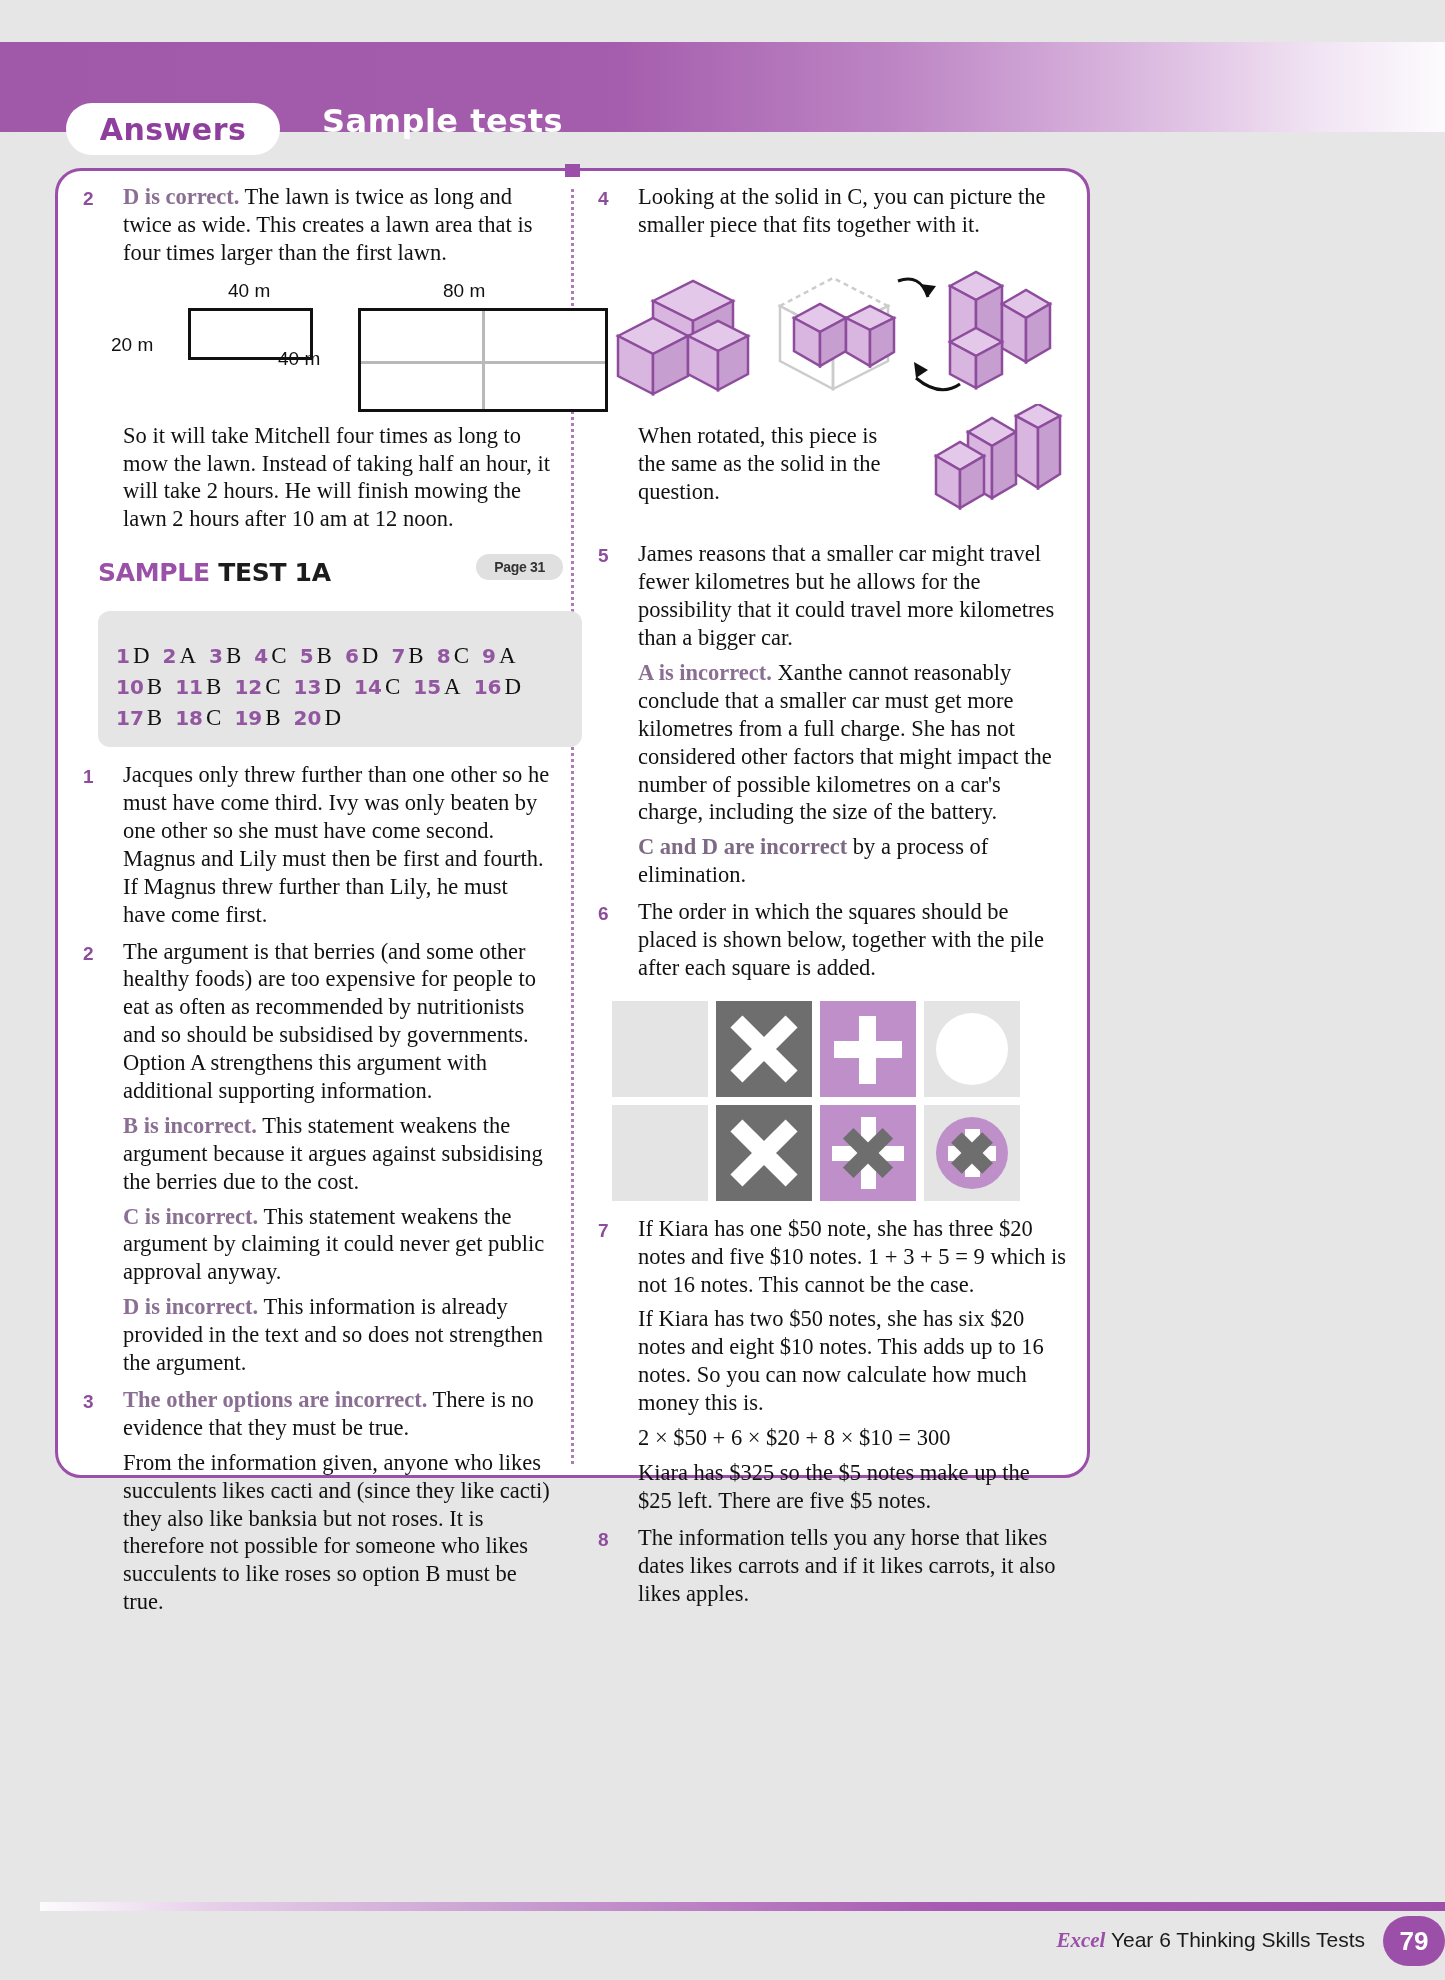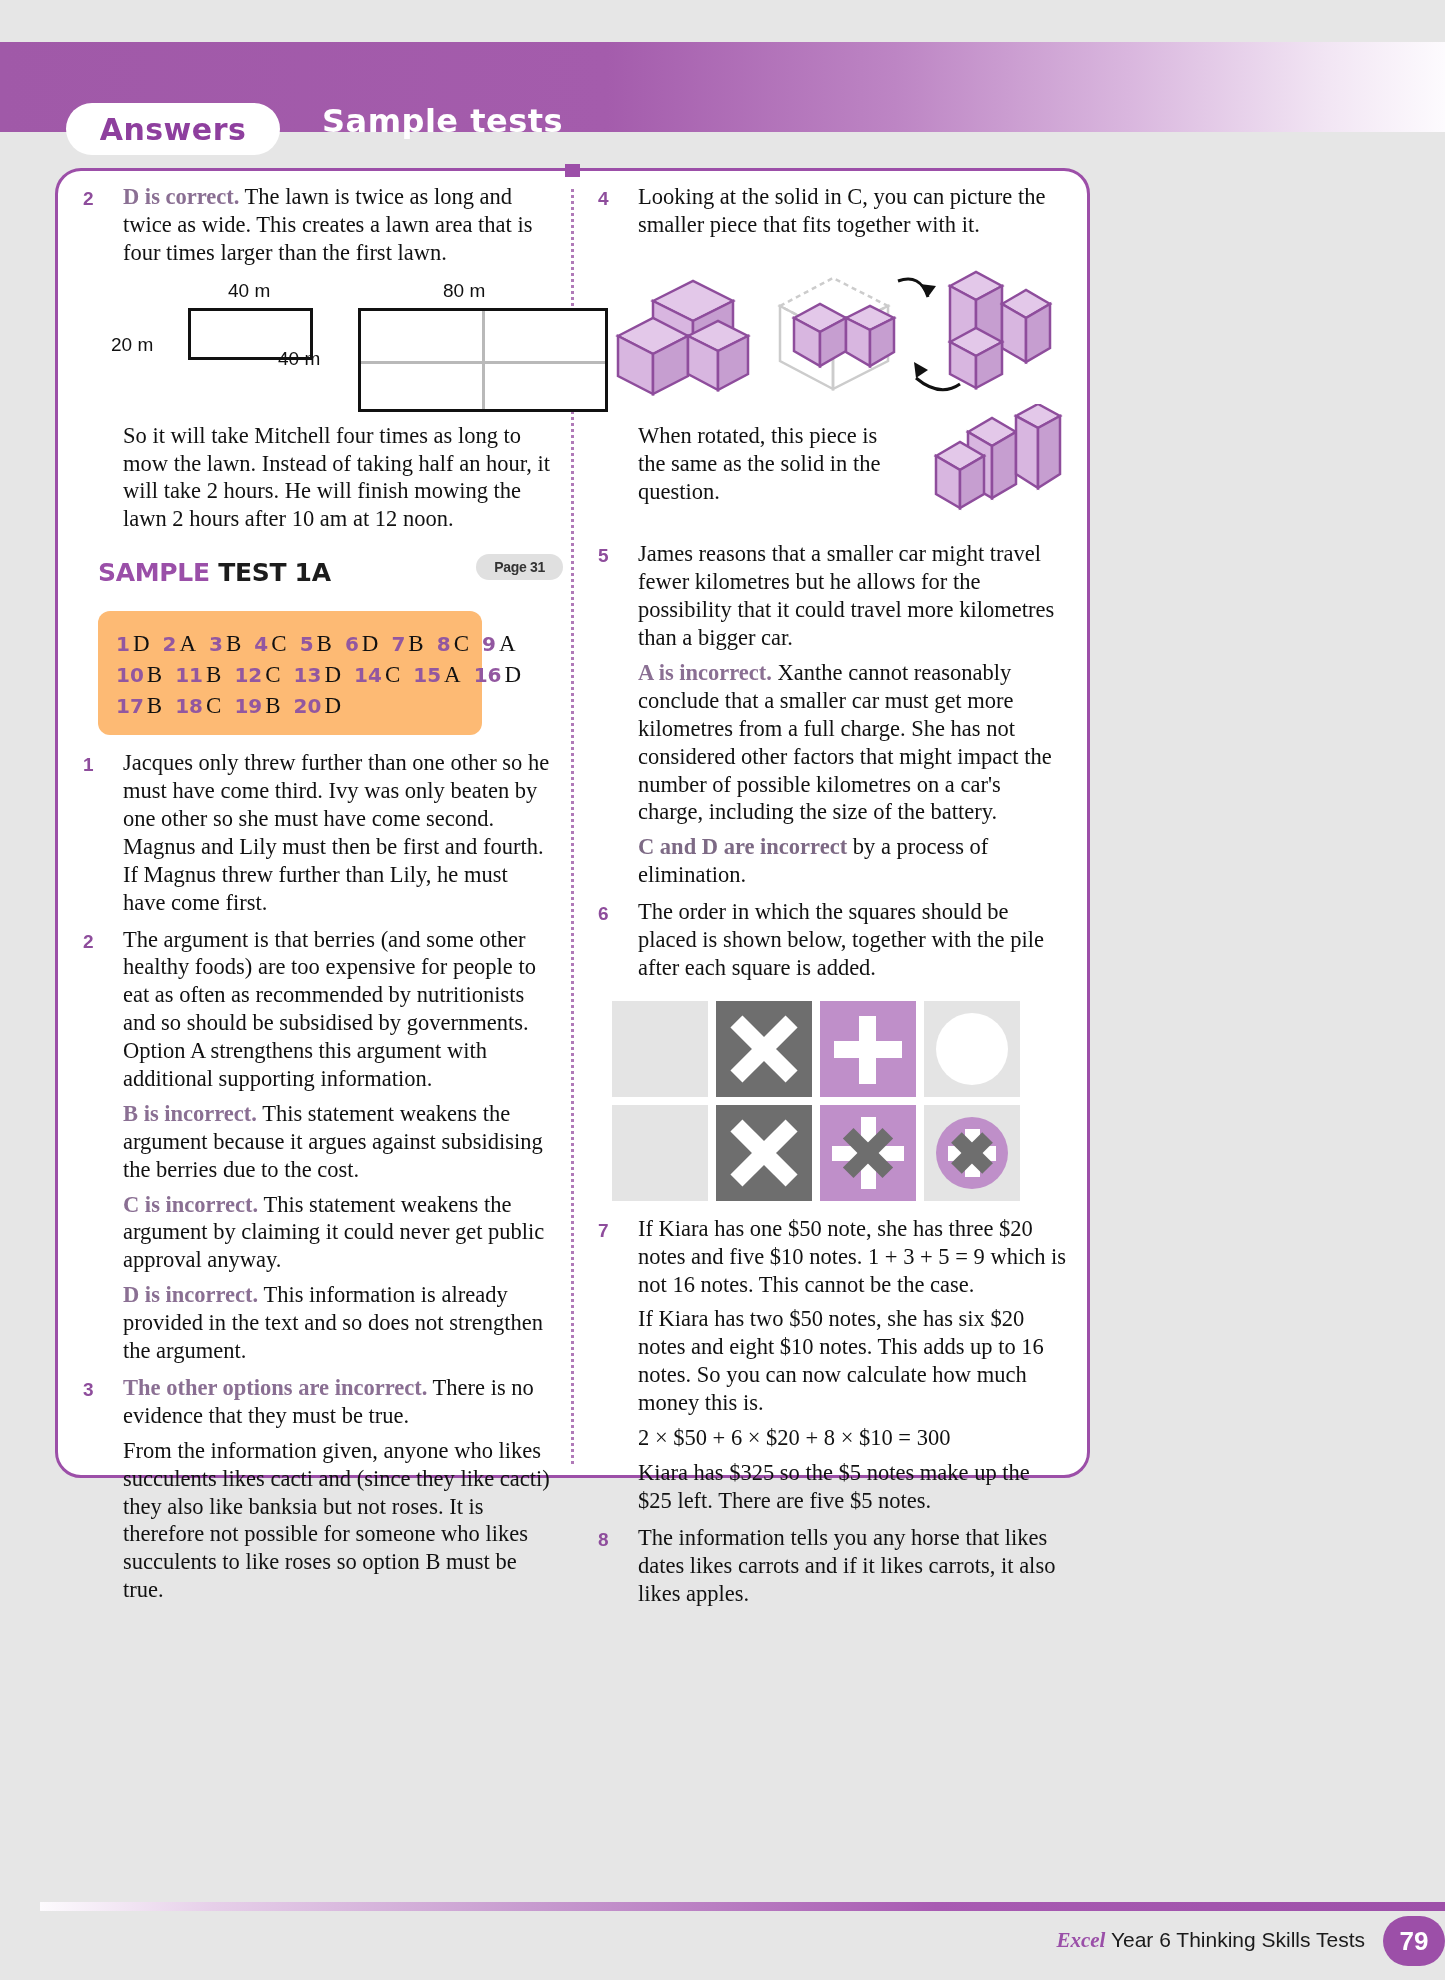--- a/index.html
+++ b/index.html
@@ -76,23 +76,23 @@
   }
   .test-head .sample { color: #9a4fa8; }
   .test-head .rest { color: #1c1c1c; }
   .page-badge {
     position: absolute; right: -10px; top: -4px;
     background: #e0e0e0; border-radius: 16px;
     padding: 5px 18px;
     font-family: "Liberation Sans", sans-serif; font-size: 14px; color: #333;
   }
   .answer-box {
-    margin: 0 0 14px 15px; width: 384px;
-    background: #fdba74; border-radius: 12px;
-    padding: 20px 18px 16px 18px;
+    margin: 0 0 14px 15px; width: 484px;
+    background: #e5e5e5; border-radius: 12px;
+    padding: 32px 18px 16px 18px;
   }
   .ans-row { white-space: nowrap; margin-bottom: 5px; }
   .ans-row:last-child { margin-bottom: 0; }
   .ans-q {
     font-family: "DejaVu Sans", sans-serif; font-weight: bold; font-size: 20px;
     color: #9257a0; margin-right: 3px;
   }
   .ans-a {
     font-family: "Liberation Serif", serif; font-size: 23px; color: #111;
     margin-right: 13px;

